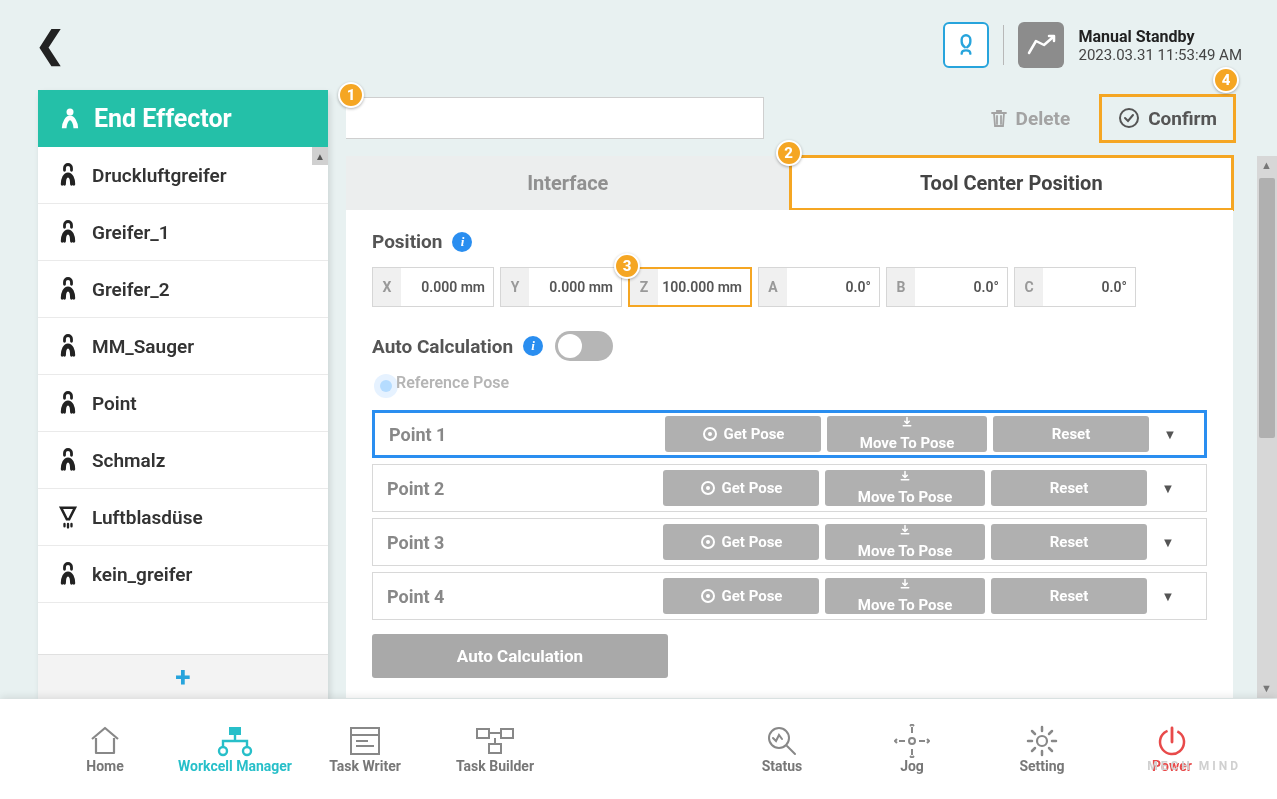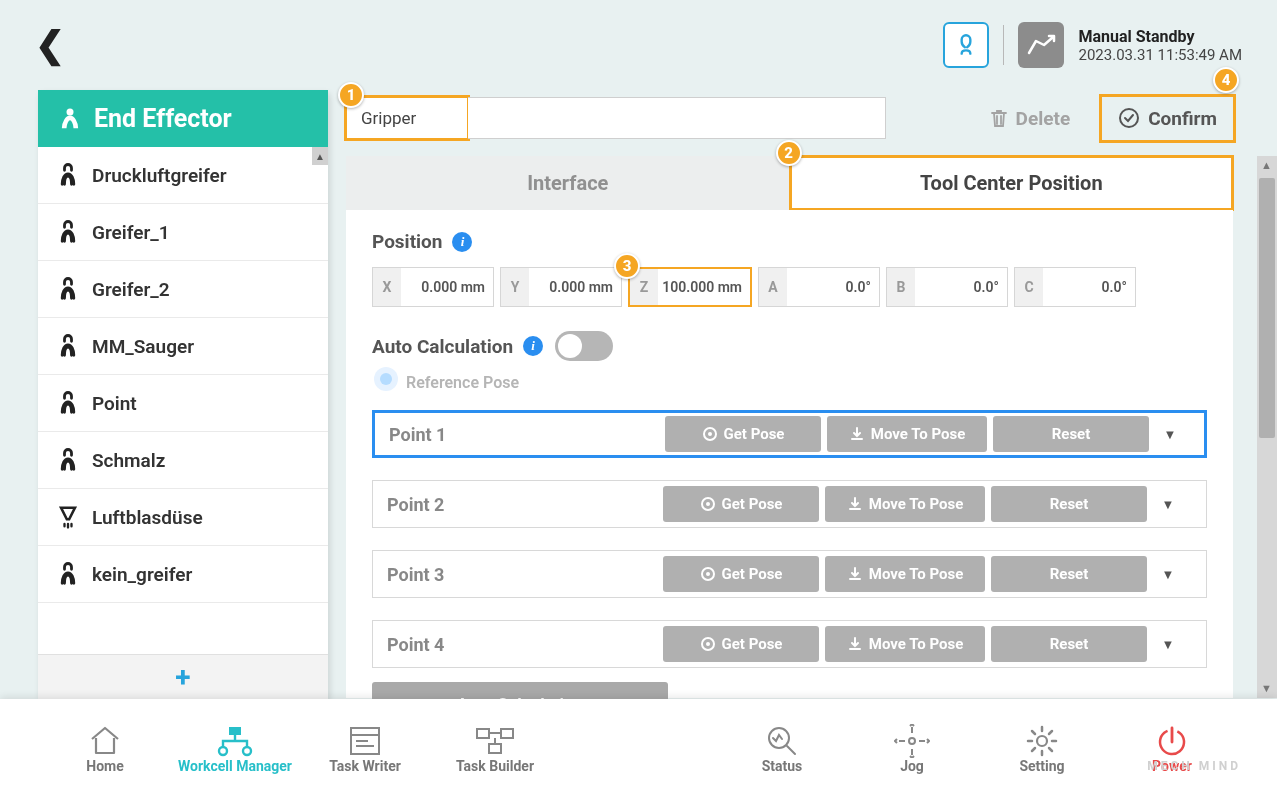--- a/index.html
+++ b/index.html
@@ -49,30 +49,30 @@
 
 .coords { display: flex; gap: 6px; margin-bottom: 24px;}
 .coord { display: flex; align-items:center; border: 1px solid #d6d6d6; height: 40px; background:#fff;}
 .coord .lbl { width: 28px; background: #f0f0f0; color: #999; font-size: 14px; font-weight:700; display:flex; align-items:center; justify-content:center; height:100%; }
 .coord .val { width: 92px; text-align: right; padding-right: 8px; font-size: 14px; color:#555; font-weight:600;}
 .coord.hl { border: 2px solid #f5a623; }
 
 .toggle-row { display:flex; align-items:center; gap:12px; margin-bottom: 12px;}
 .toggle { width: 58px; height: 30px; background: #b6b6b6; border-radius: 15px; position: relative; }
 .toggle::after { content:""; position:absolute; left:3px; top:3px; width:24px; height:24px; background:#fff; border-radius:50%;}
-.ref-row { display:flex; align-items:flex-start; gap:10px; color:#b5b5b5; font-size:16px; font-weight:600; margin-bottom:18px; padding-left:8px;}
+.ref-row { display:flex; align-items:flex-end; color:#b5b5b5; font-size:16px; font-weight:600; margin-bottom:18px; padding-left:8px;}
 .ref-dot { width:12px; height:12px; border-radius:50%; background: #b5dcff; box-shadow:0 0 0 6px #e6f2ff; margin-right:4px;}
 
-.pts { display:flex; flex-direction:column; gap:22px;}
+.pts { display:flex; flex-direction:column; gap:6px;}
 .pt { display:flex; align-items:center; border:1px solid #d8d8d8; height:48px; padding: 0 10px 0 14px; gap:6px;}
 .pt.sel { border: 3px solid #2a8ef0; }
 .pt-label { font-size:18px; font-weight:700; color:#888; width:270px;}
 .pt-btn { background:#b0b0b0; color:#fff; font-weight:700; font-size:15px; height:36px; border:none; border-radius:3px; display:flex; align-items:center; justify-content:center; gap:6px; cursor:pointer;}
 .pt-btn.w1 { width:156px;}
-.pt-btn.w2 { width:160px;}
+.pt-btn.w2 { width:160px;flex-direction:column;}
 .pt-btn.w3 { width:156px;}
 .chev { width:30px; text-align:center; color:#555; font-size:13px;}
 
 .auto-calc-btn { margin-top:14px; width:296px; height:44px; background:#a9a9a9; color:#fff; font-weight:700; font-size:17px; border:none; border-radius:3px; cursor:pointer;}
 
 .marker { position: absolute; width: 26px; height: 26px; border-radius: 50%; background: #f5a623; color:#fff; font-weight:800; font-size:15px; display:flex; align-items:center; justify-content:center; z-index: 20; border:2px solid #fff; box-shadow:0 1px 3px rgba(0,0,0,0.3);}
 
 .bottombar { position:absolute; left:0; right:0; bottom:0; height:100px; background:#fff; box-shadow: 0 -2px 8px rgba(0,0,0,0.1); display:flex; align-items:center; padding: 0 40px;}
 .nav-item { display:flex; flex-direction:column; align-items:center; font-size:14px; font-weight:700; color:#777; cursor:pointer; width:130px;}
 .nav-item.active { color:#27bfc9;}
@@ -187,23 +187,20 @@
     </div>
     <div class="side-add">
         <span class="plus">+</span>
       </div>
   </div>
 
   <div class="main">
     <div class="marker" style="left:-8px; top:-8px;">1</div>
     <div class="name-row">
       <div style="display:flex;">
-        <div class="name-input name-hl">
-            <span>Gripper</span>
-          </div>
         <div class="name-input" style="width:418px; border-left:none;"></div>
       </div>
       <div class="action-group">
         <div class="act-btn">
           <svg width="18" height="20" viewBox="0 0 18 20">
               <path d="M2 5h14M7 5V3h4v2M4 5l1 13h8l1-13M7 8v8M11 8v8" fill="none" stroke="#a3a3a3" stroke-width="1.8" stroke-linecap="round"></path>
             </svg>
           <span>Delete</span>
         </div>
         <div style="position:relative;">

